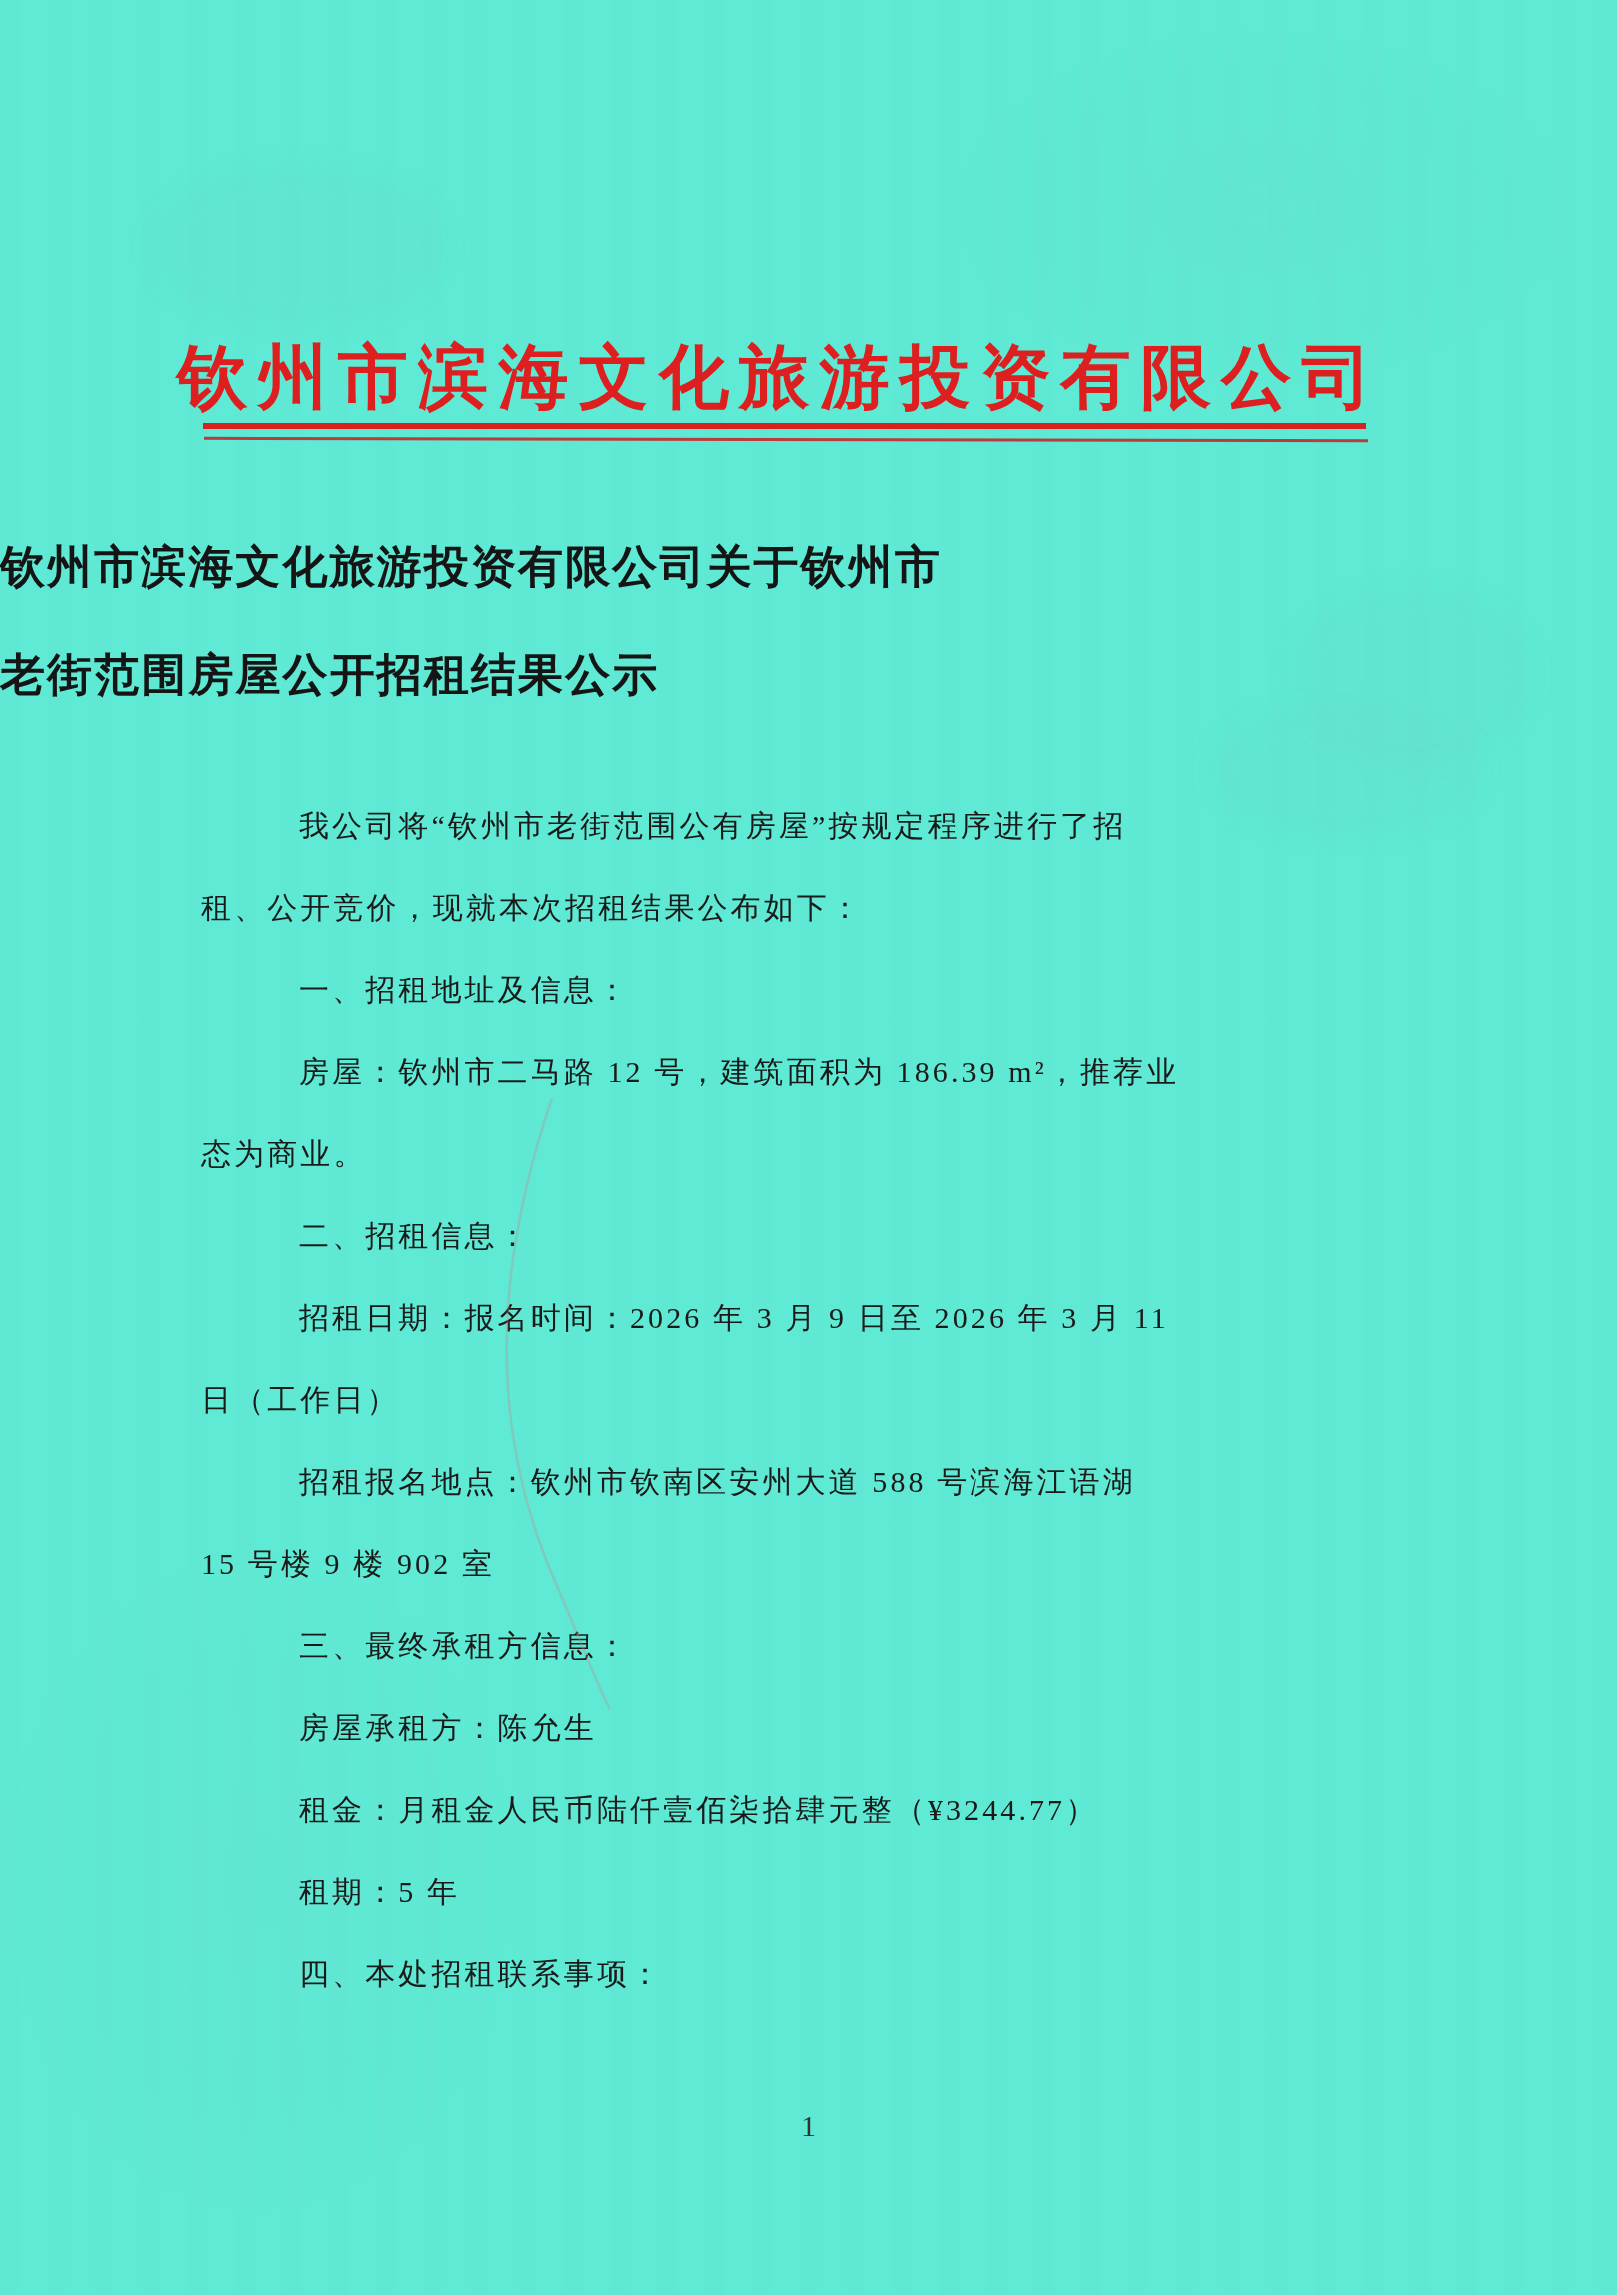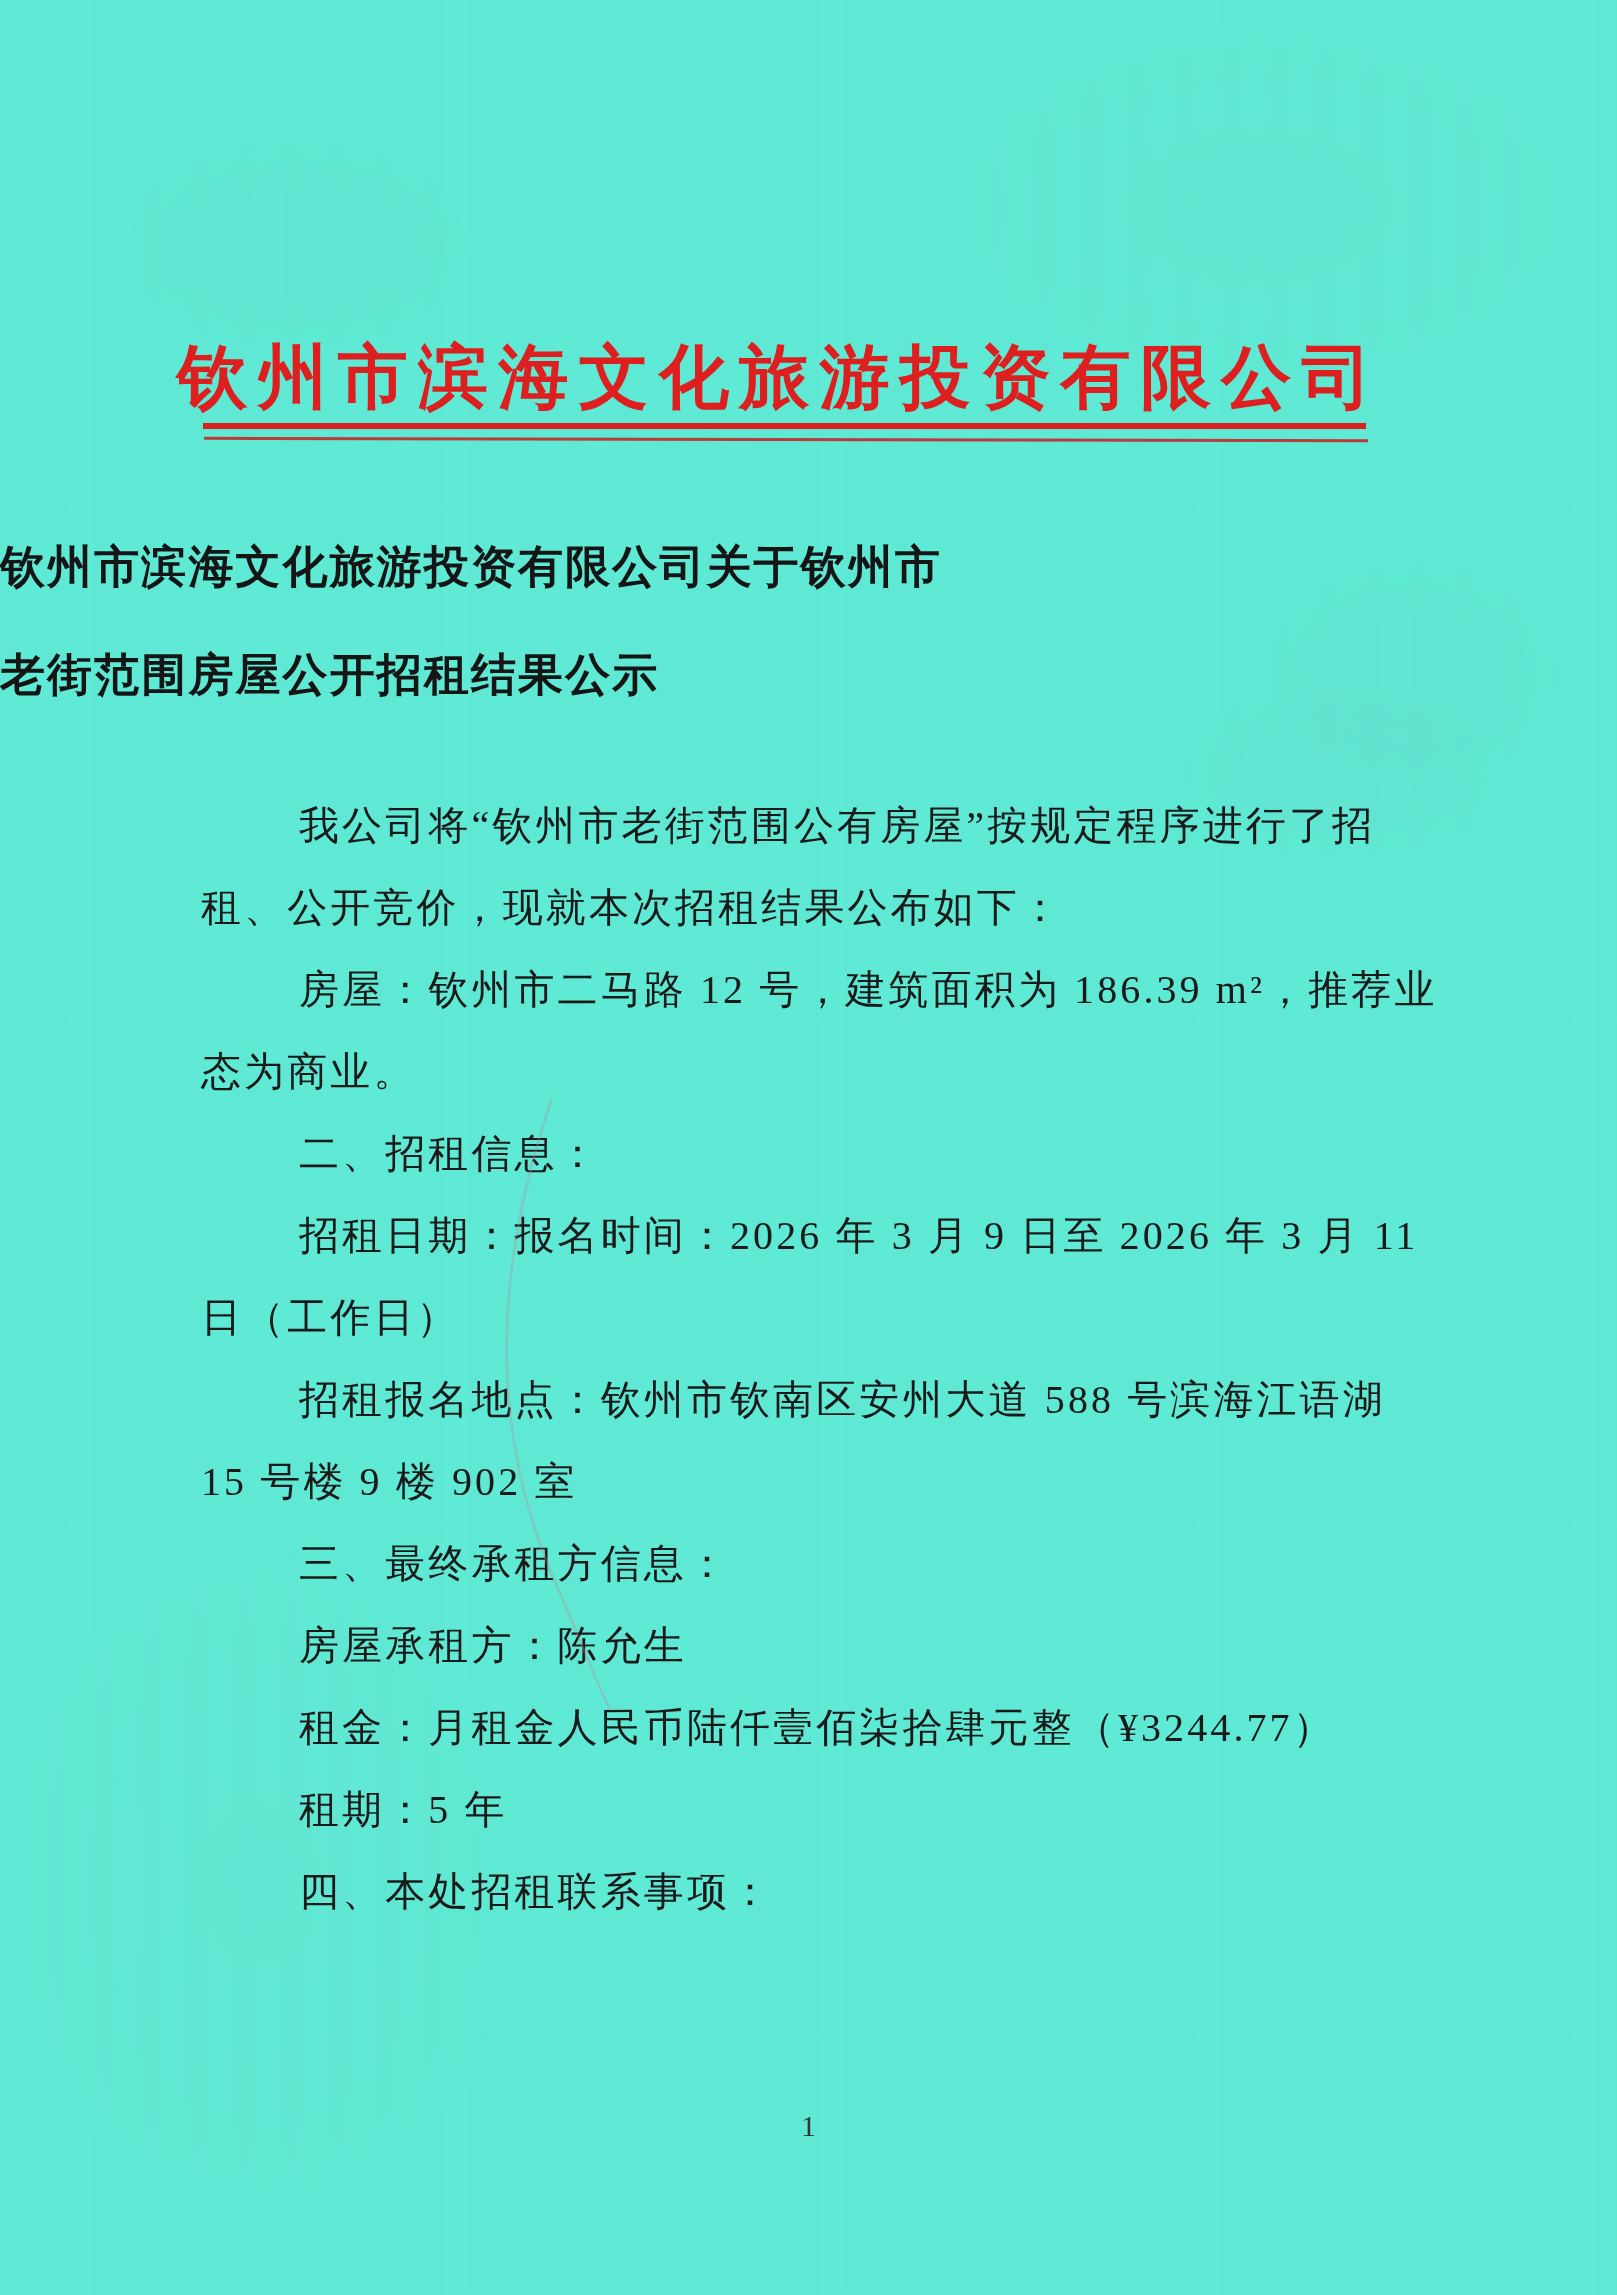--- a/index.html
+++ b/index.html
@@ -46,21 +46,21 @@
     white-space:nowrap;
   }
   .doc-title-line.l1{top:537px;}
   .doc-title-line.l2{top:627px;margin-top:18px;}
   .doc-body{
     position:absolute;top:785px;left:201px;width:1248px;
   }
   .line{
     height:82px;
     line-height:82px;
-    font-size:40px;
+    font-size:30px;
     letter-spacing:3.1px;
     white-space:nowrap;
     color:#1a1a1a;
   }
   .line.indent{padding-left:98px;}
   .page-number{
     position:absolute;top:2109px;left:0;width:100%;
     text-align:center;
     font-size:30px;
     color:#333;
@@ -89,20 +89,21 @@
 
   <div class="rule rule-thick"></div>
   <div class="rule rule-thin"></div>
 
   <div class="doc-title-line l1">钦州市滨海文化旅游投资有限公司关于钦州市</div>
   <div class="doc-title-line l2">老街范围房屋公开招租结果公示</div>
 
   <div class="doc-body">
     <div class="line indent">我公司将“钦州市老街范围公有房屋”按规定程序进行了招</div>
     <div class="line">租、公开竞价，现就本次招租结果公布如下：</div>
+    <div class="line indent">一、招租地址及信息：</div>
     <div class="line indent">房屋：钦州市二马路 12 号，建筑面积为 186.39 m²，推荐业</div>
     <div class="line">态为商业。</div>
     <div class="line indent">二、招租信息：</div>
     <div class="line indent">招租日期：报名时间：2026 年 3 月 9 日至 2026 年 3 月 11</div>
     <div class="line">日（工作日）</div>
     <div class="line indent">招租报名地点：钦州市钦南区安州大道 588 号滨海江语湖</div>
     <div class="line">15 号楼 9 楼 902 室</div>
     <div class="line indent">三、最终承租方信息：</div>
     <div class="line indent">房屋承租方：陈允生</div>
     <div class="line indent">租金：月租金人民币陆仟壹佰柒拾肆元整（¥3244.77）</div>

